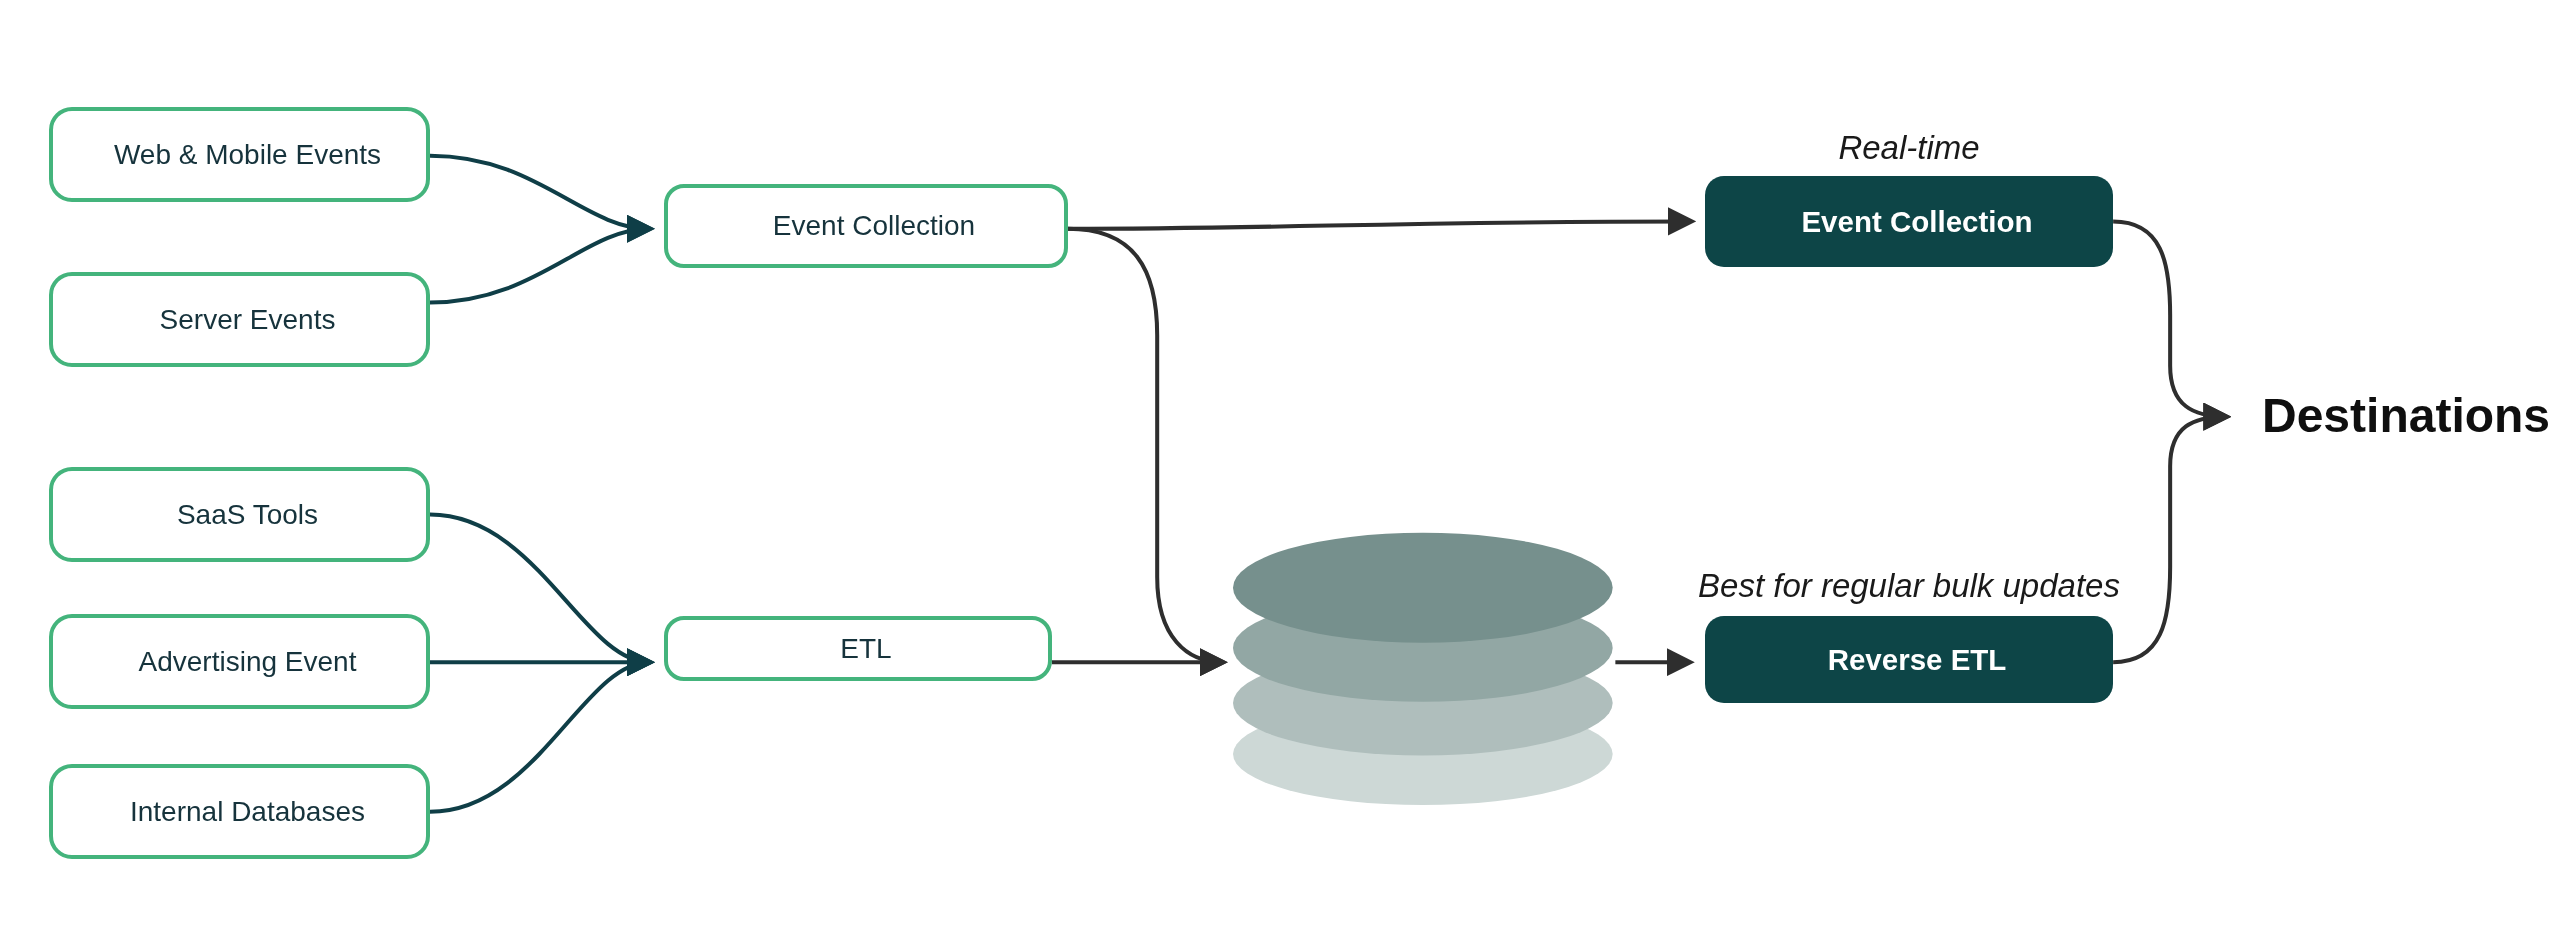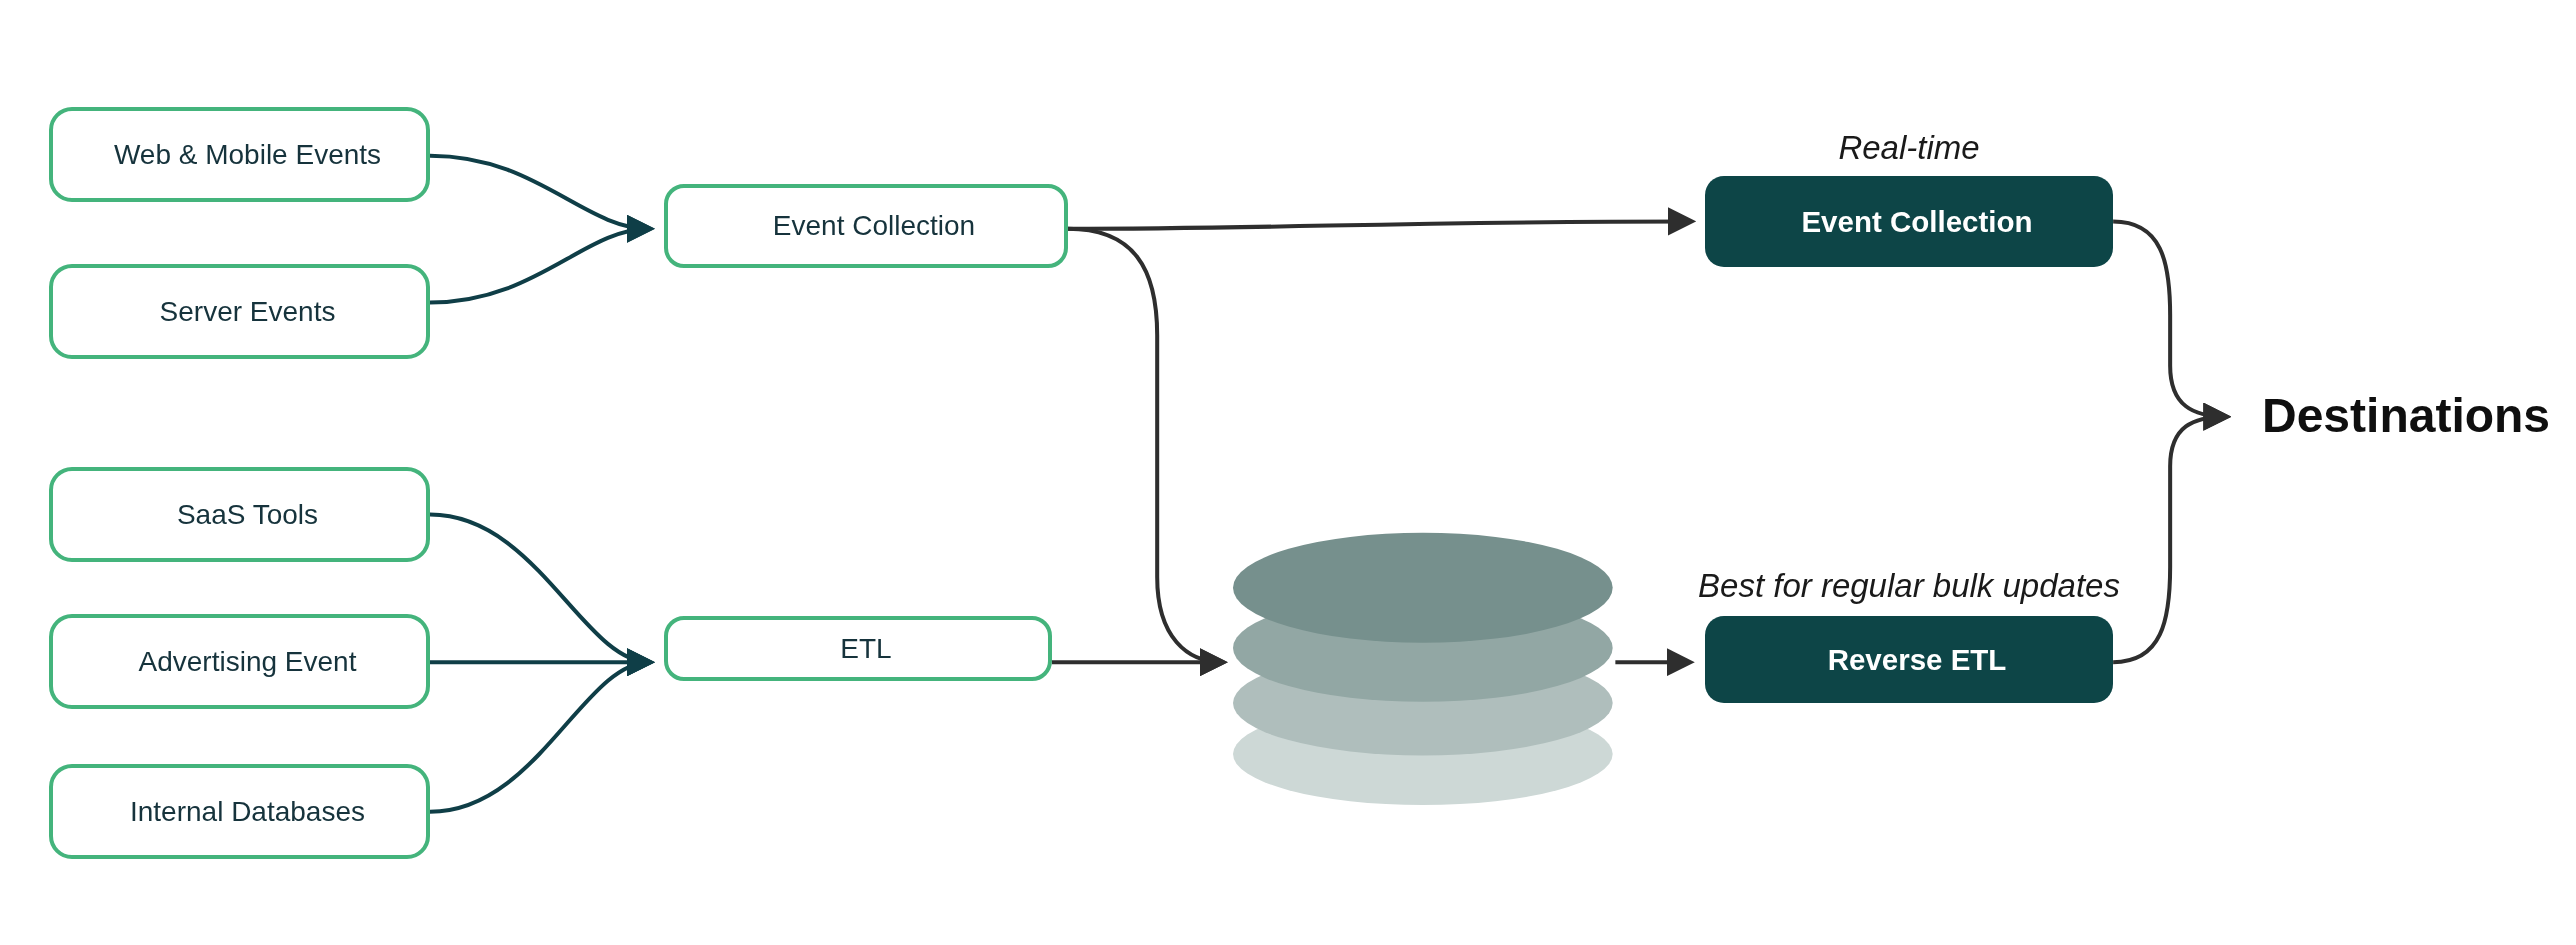--- a/index.html
+++ b/index.html
@@ -81,21 +81,21 @@
       <path d="M 1592 341 C 1900 341, 2100 330, 2520 330" marker-end="url(#arrDark)"></path>
       <path d="M 1592 341 C 1690 341, 1725 400, 1725 500 L 1725 860 C 1725 950, 1770 987, 1822 987" marker-end="url(#arrDark)"></path>
       <path d="M 1568 987 L 1822 987" marker-end="url(#arrDark)"></path>
       <path d="M 2408 987 L 2518 987" marker-end="url(#arrDark)"></path>
       <path d="M 3150 330 C 3222 330, 3235 390, 3235 470 L 3235 545 C 3235 605, 3270 621, 3318 621" marker-end="url(#arrDark)"></path>
       <path d="M 3150 987 C 3222 987, 3235 925, 3235 845 L 3235 695 C 3235 635, 3270 621, 3318 621" marker-end="url(#arrDark)"></path>
     </g>
   </svg>
 
   <div class="node src" style="top:107px">Web &amp; Mobile Events</div>
-  <div class="node src" style="top:264px">Server Events</div>
+  <div class="node src" style="top:272px">Server Events</div>
   <div class="node src" style="top:467px">SaaS Tools</div>
   <div class="node src" style="top:614px">Advertising Event</div>
   <div class="node src" style="top:764px">Internal Databases</div>
 
   <div class="node proc ec">Event Collection</div>
   <div class="node proc etl">ETL</div>
 
   <div class="annot an1">Real-time</div>
   <div class="node out es">Event Collection</div>
 

